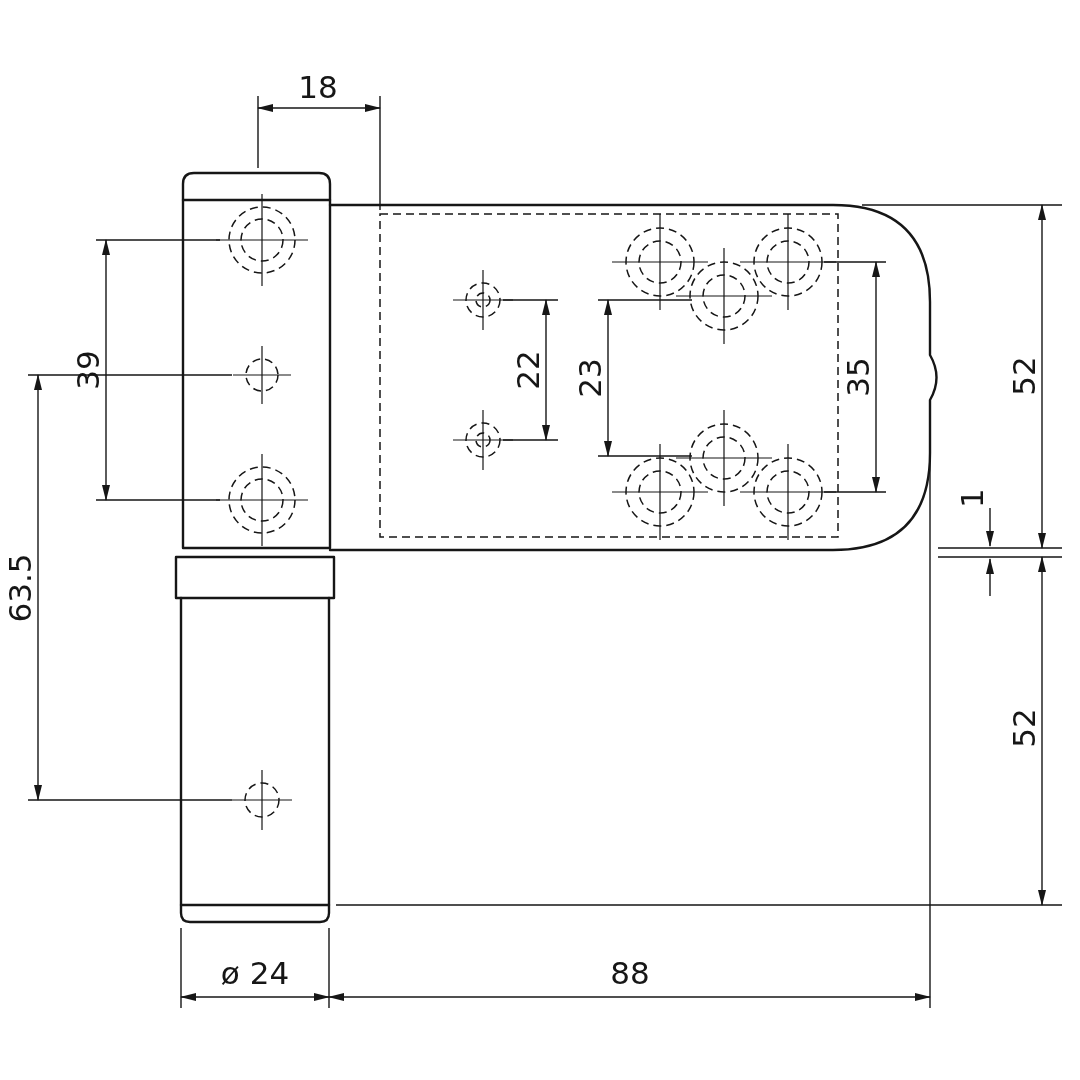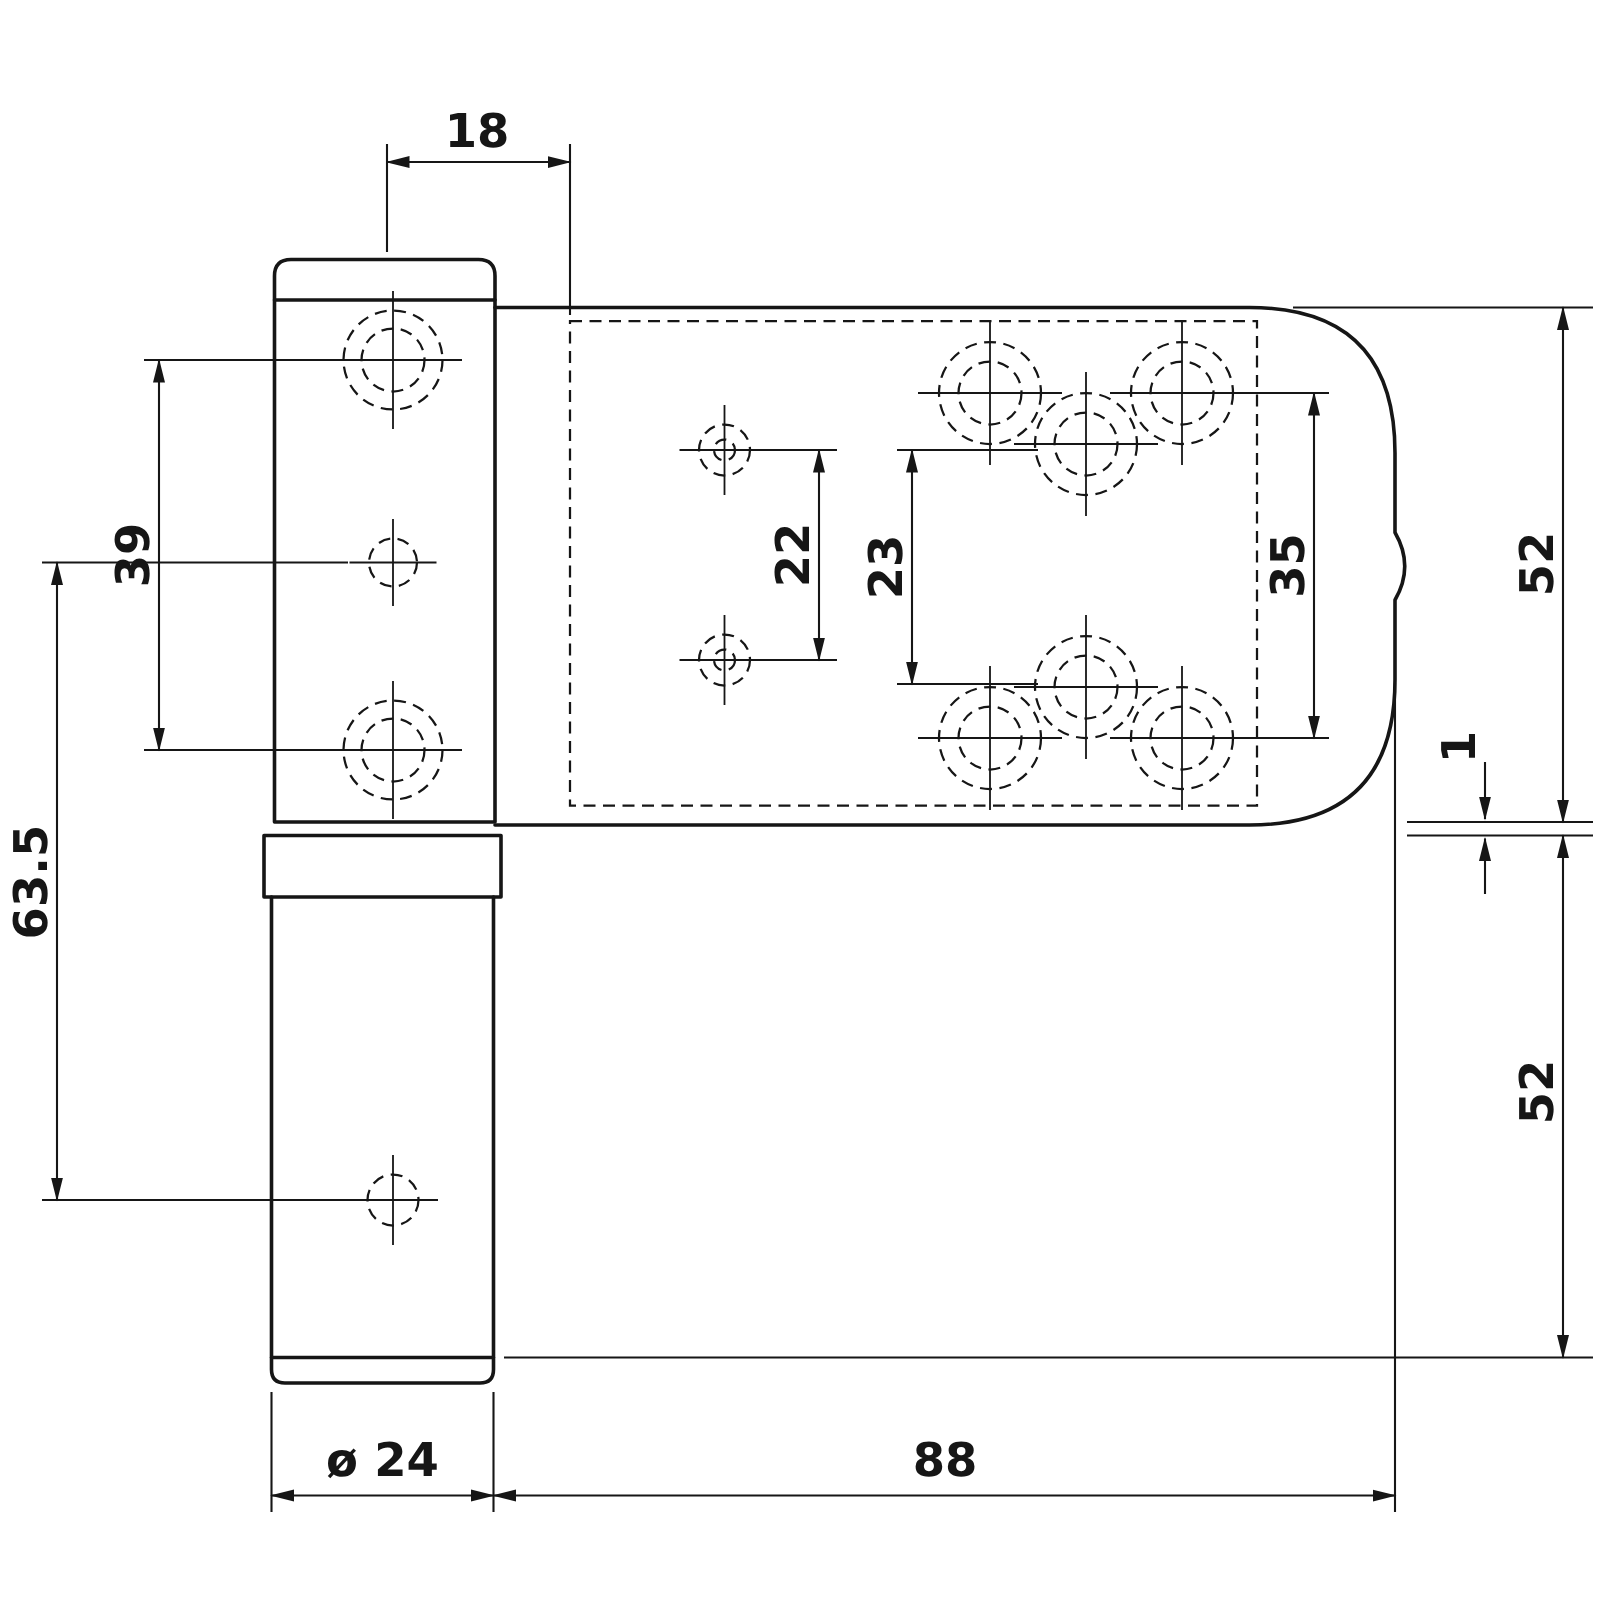--- a/index.html
+++ b/index.html
@@ -1,19 +1,18 @@
 <!DOCTYPE html>
 <html><head>
 <meta charset="utf-8">
 <style>
   html,body{margin:0;padding:0;background:#ffffff;}
   .canvas{
     width:1080px;height:1080px;background:#ffffff;position:relative;overflow:hidden;
     font-family:"DejaVu Sans","Liberation Sans",sans-serif;
-    font-weight:bold;
   }
   svg{display:block;}
   svg text{
     font-family:"DejaVu Sans","Liberation Sans",sans-serif;
     font-size:31px;fill:#161616;
   }
   .outline{fill:none;stroke:#161616;stroke-width:2.4;stroke-linejoin:round;stroke-linecap:round;}
   .thin{fill:none;stroke:#161616;stroke-width:1.4;}
   .dash{fill:none;stroke:#161616;stroke-width:1.5;stroke-dasharray:8 5;}
   .ch{fill:none;stroke:#161616;stroke-width:1.2;}

